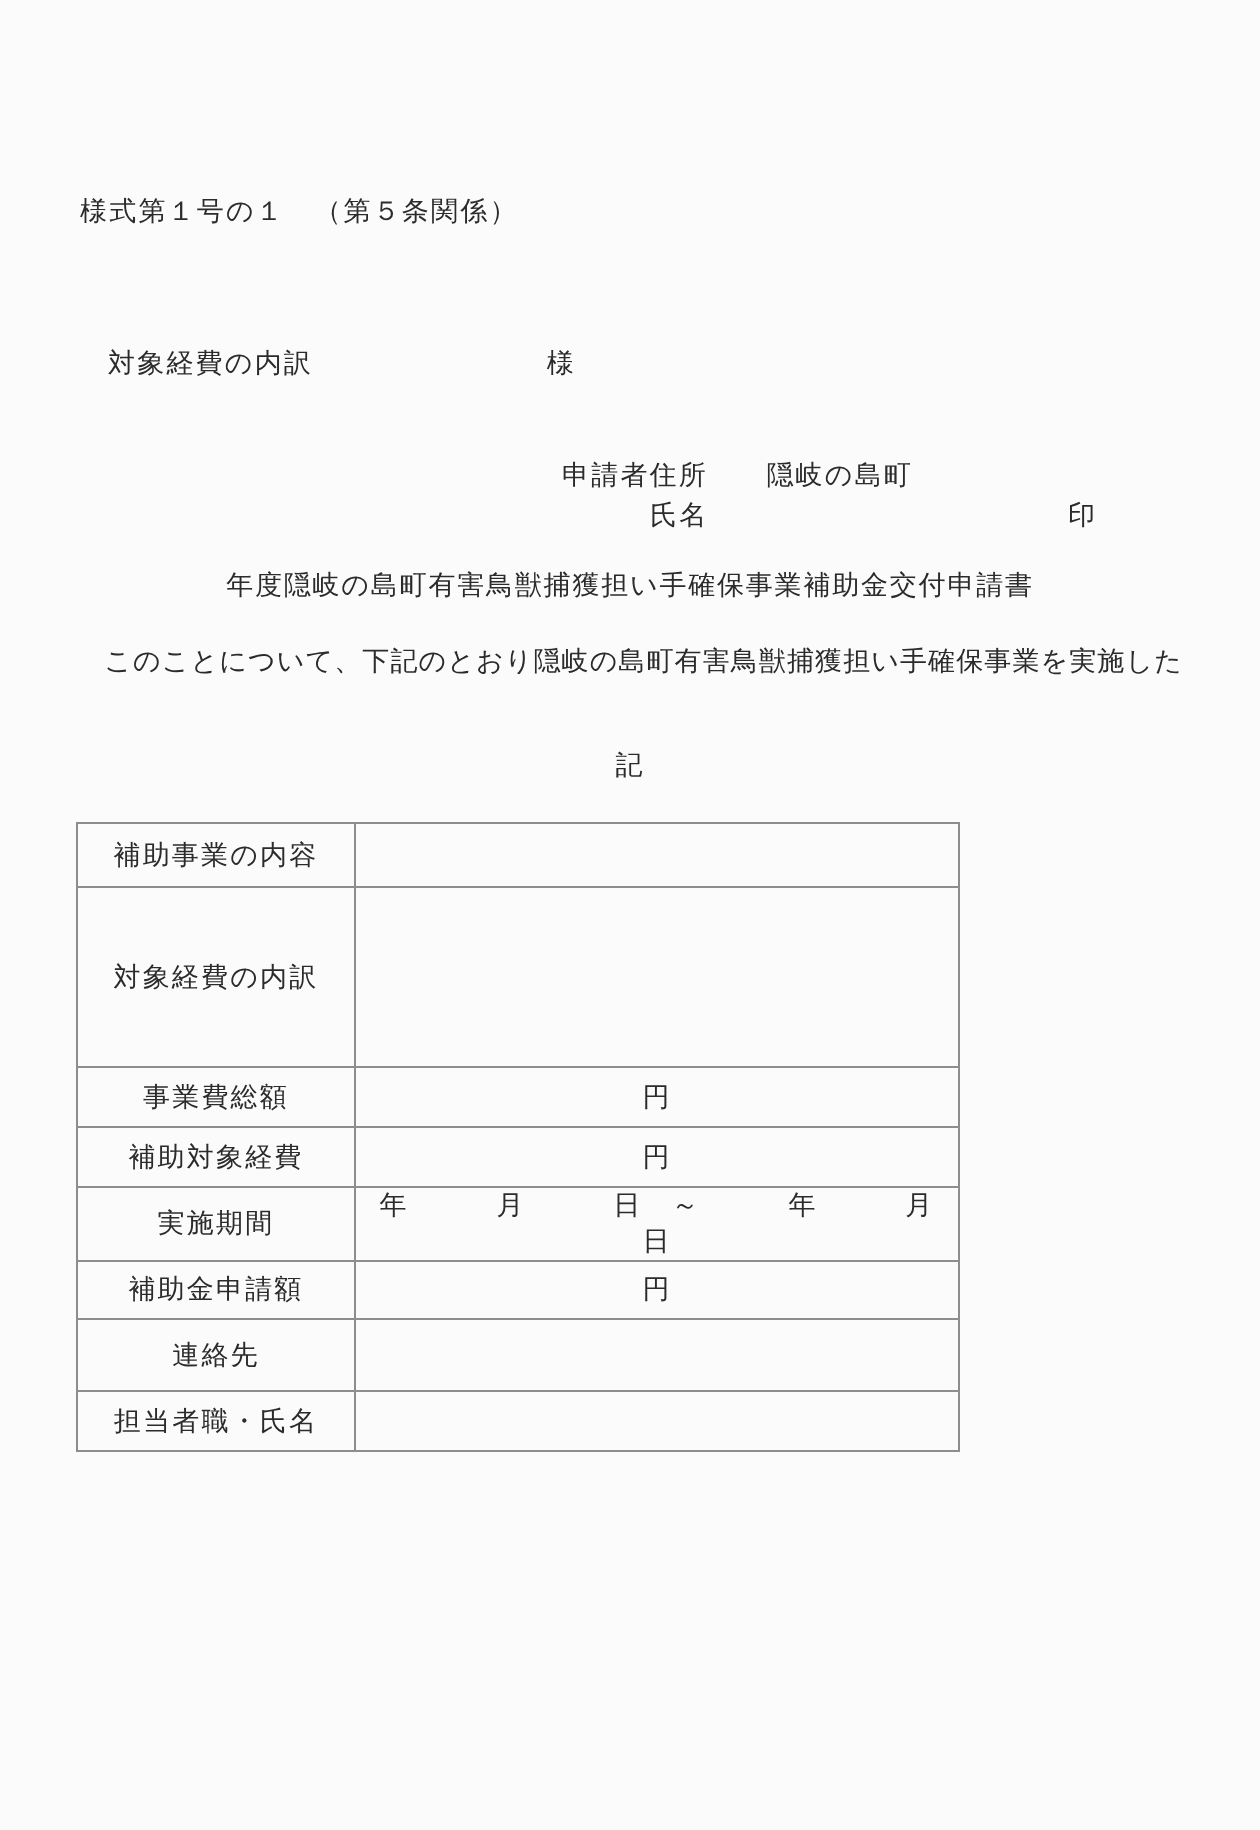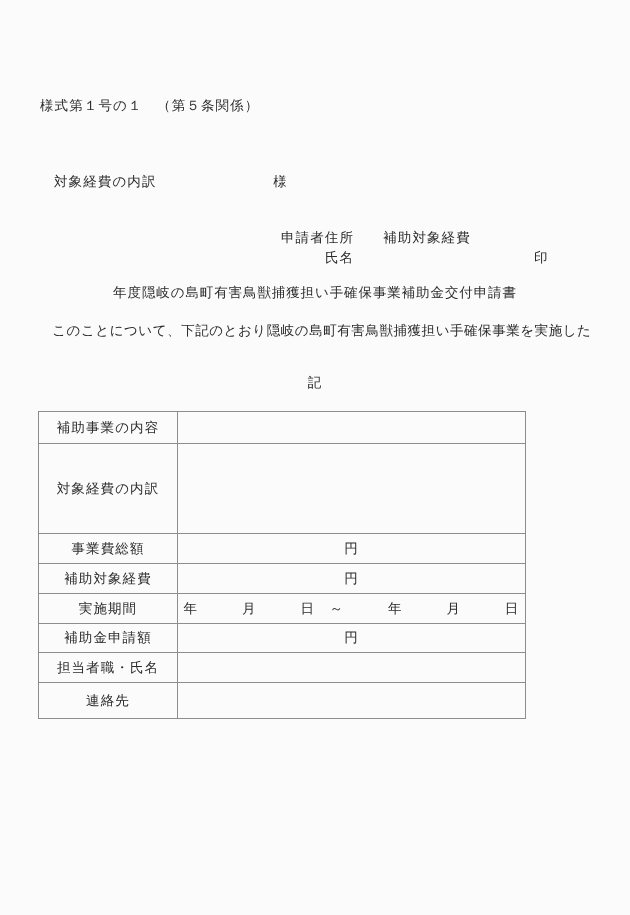--- a/index.html
+++ b/index.html
@@ -101,21 +101,21 @@
     font-size: 13.5px;
     position: absolute;
     letter-spacing: 1.1px;
   }
 
   
   .form-table {
     position: absolute;
     left: 38px;
     top: 411px;
-    width: 488px;
+    width: 442px;
     border-collapse: collapse;
     table-layout: fixed;
   }
   .form-table td {
     border: 1px solid #8d8d8d;
     font-size: 13.5px;
     letter-spacing: 1.1px;
     padding: 0 4px;
     vertical-align: middle;
   }
@@ -132,21 +132,21 @@
 </head>
 <body>
 
 <div class="page">
 
   <div class="abs form-no">様式第１号の１　（第５条関係）</div>
 
 
   <div class="abs addressee">対象経費の内訳　　　　　　　　様</div>
 
-  <div class="abs applicant-addr">申請者住所　　補助対象経費</div>
+  <div class="abs applicant-addr">申請者住所　　隠岐の島町</div>
 
   <div class="abs applicant-name">氏名</div>
 
   <div class="abs seal-mark">印</div>
 
   <div class="doc-title">年度隠岐の島町有害鳥獣捕獲担い手確保事業補助金交付申請書</div>
 
   <div class="body-para">
     <div class="indent">このことについて、下記のとおり隠岐の島町有害鳥獣捕獲担い手確保事業を実施した</div>
   </div>
@@ -172,24 +172,24 @@
         <td class="value">円</td>
       </tr>
       <tr style="height:30px">
         <td class="label">実施期間</td>
         <td class="value">年　　　月　　　日　～　　　年　　　月　　　日</td>
       </tr>
       <tr style="height:29px">
         <td class="label">補助金申請額</td>
         <td class="value">円</td>
       </tr>
+      <tr style="height:36px">
+        <td class="label">連絡先</td>
+        <td class="value blank"></td>
+      </tr>
       <tr style="height:30px">
         <td class="label">担当者職・氏名</td>
-        <td class="value blank"></td>
-      </tr>
-      <tr style="height:36px">
-        <td class="label">連絡先</td>
         <td class="value blank"></td>
       </tr>
     </tbody>
   </table>
 
 </div>
 
 </body></html>

